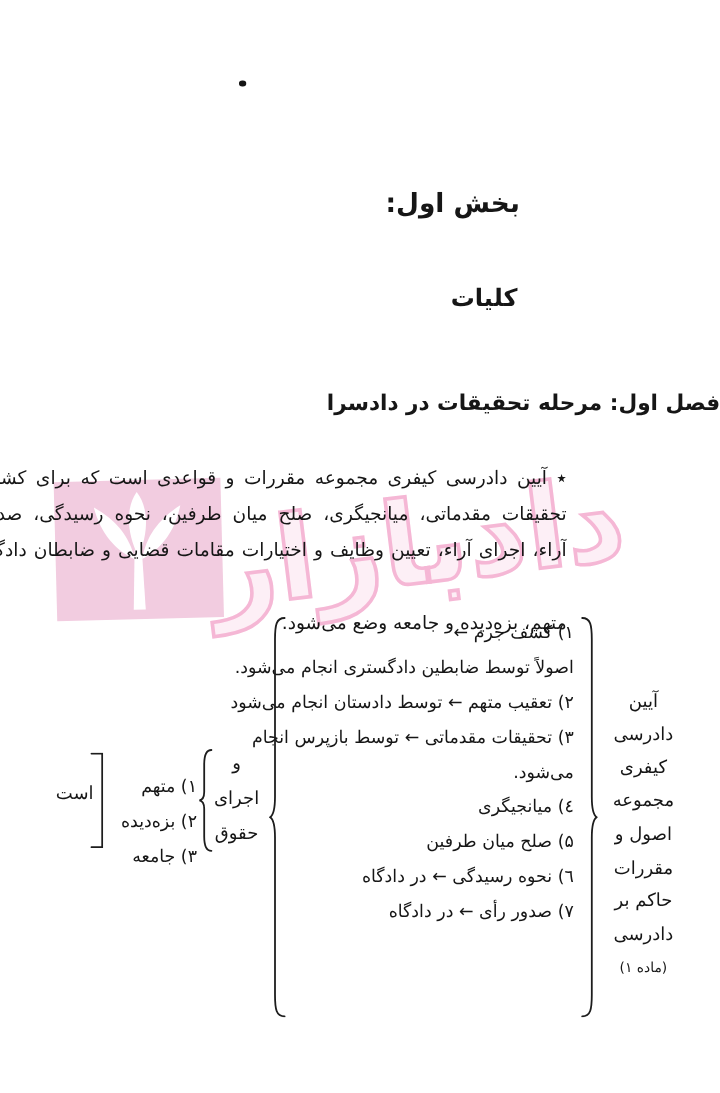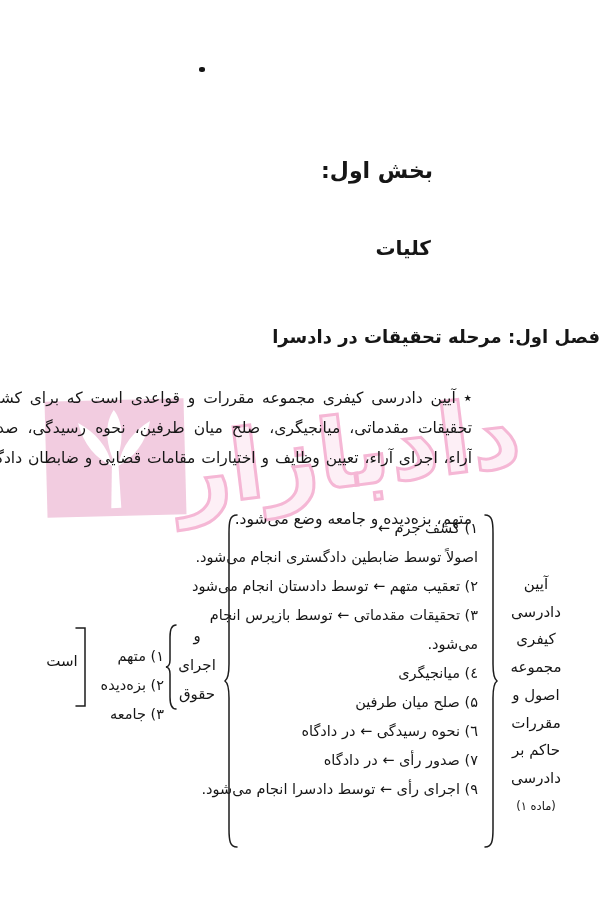--- a/index.html
+++ b/index.html
@@ -136,21 +136,20 @@
       <div class="items">
         <div>۱) کشف جرم ←</div>
         <div>اصولاً توسط ضابطین دادگستری انجام می‌شود.</div>
         <div>۲) تعقیب متهم ← توسط دادستان انجام می‌شود</div>
         <div>۳) تحقیقات مقدماتی ← توسط بازپرس انجام</div>
         <div>می‌شود.</div>
         <div>٤) میانجیگری</div>
         <div>۵) صلح میان طرفین</div>
         <div>٦) نحوه رسیدگی ← در دادگاه</div>
         <div>۷) صدور رأی ← در دادگاه</div>
-        <div>۹) اجرای رأی ← توسط دادسرا انجام می‌شود.</div>
       </div>
 
       <svg class="brace stroke" style="left:224px;top:514px;" width="16" height="334" viewBox="0 0 16 334">
         <path d="M13,1 C6,1 5,7 5,19 L5,150 C5,160 4,165 1,167 C4,169 5,174 5,184 L5,315 C5,327 6,333 13,333"></path>
       </svg>
 
       <div class="rights-prefix">
         <div>و</div>
         <div>اجرای</div>
         <div>حقوق</div>

